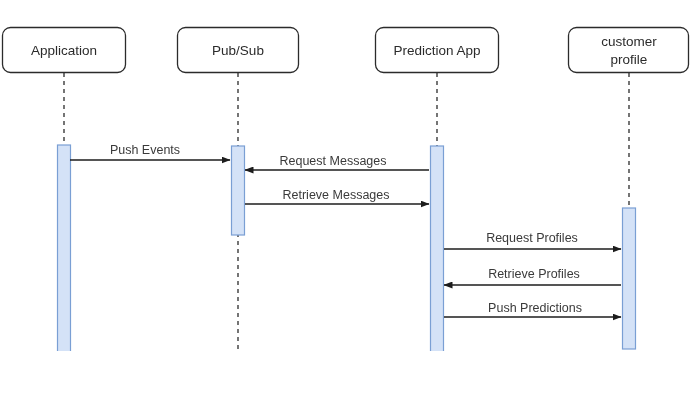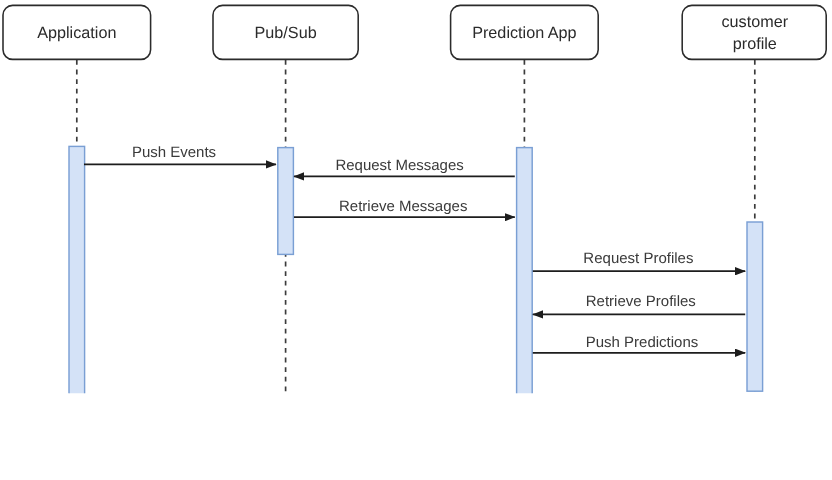--- a/index.html
+++ b/index.html
@@ -9,20 +9,21 @@
   }
   body {
     font-family: "Liberation Sans", "DejaVu Sans", sans-serif;
   }
   #diagram-root {
     position: relative;
     width: 693px;
     height: 328px;
     background: #ffffff;
     overflow: hidden;
+    margin-top: 23px;
   }
   svg.diagram-canvas {
     position: absolute;
     top: 0;
     left: 0;
     width: 693px;
     height: 400px;
   }
   .participant-box-rect {
     fill: #ffffff;

